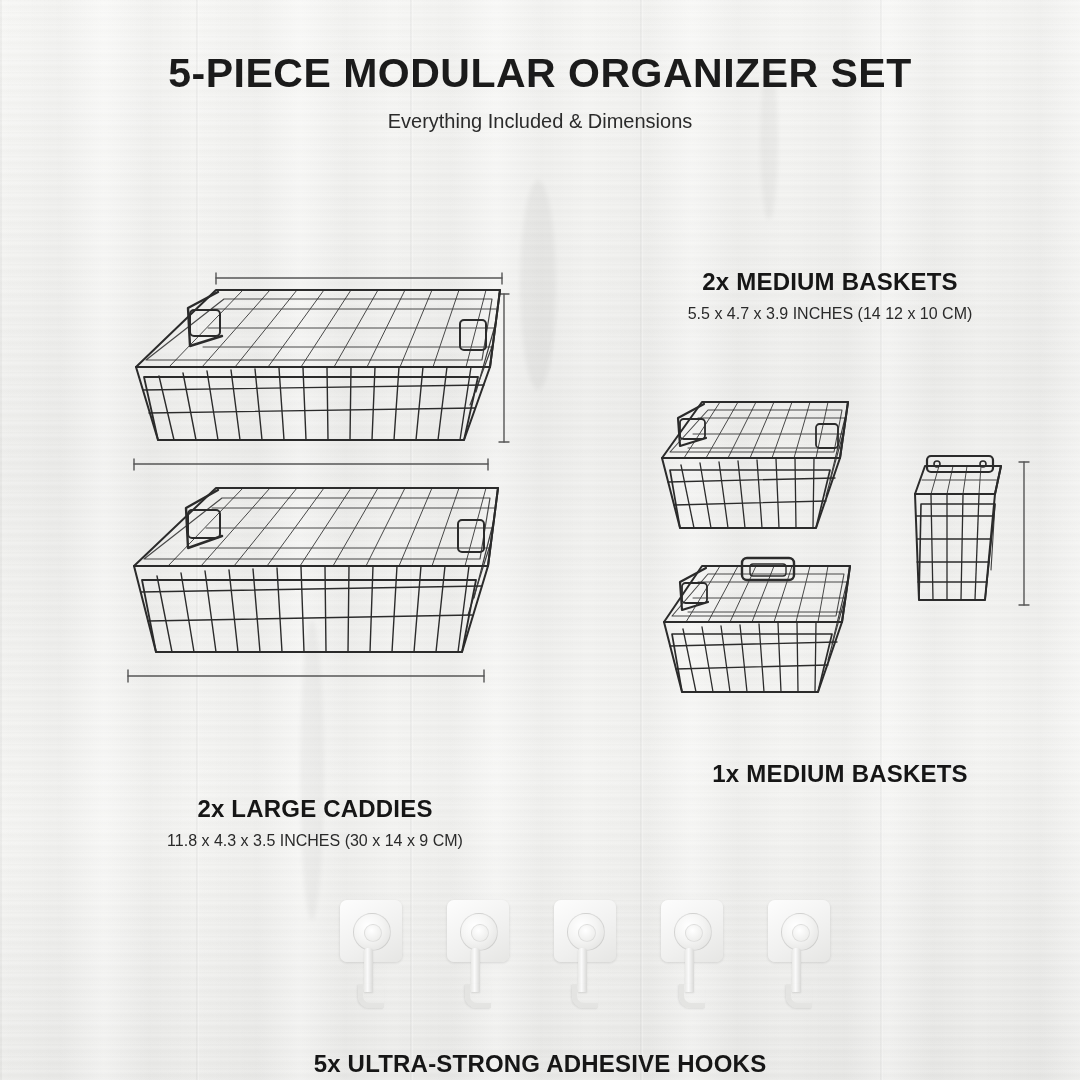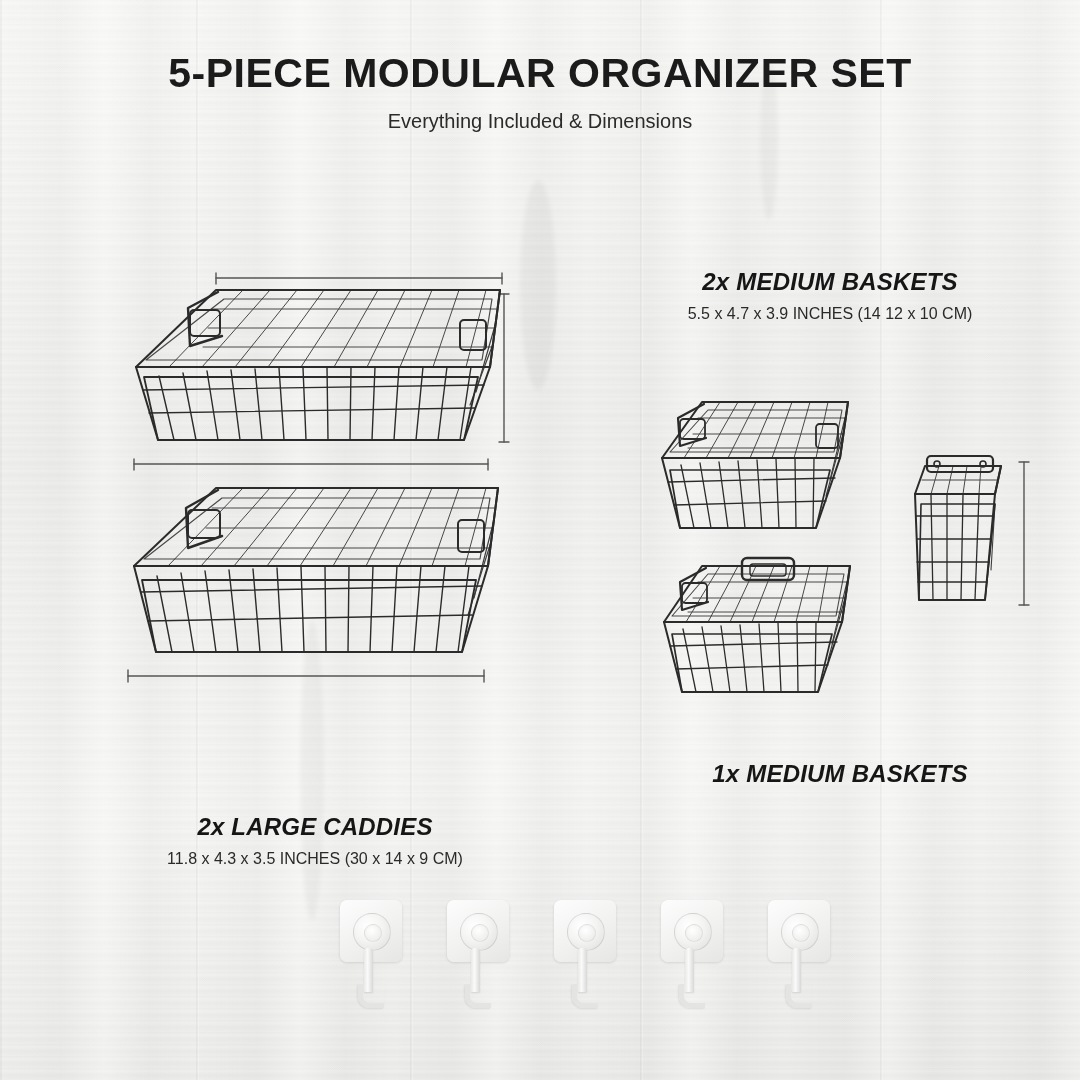--- a/index.html
+++ b/index.html
@@ -77,32 +77,31 @@
   .label-block {
     position: absolute;
     text-align: center;
   }
   .label-title {
     font-size: 24px;
     font-weight: bold;
     color: #161616;
     letter-spacing: 0.2px;
     white-space: nowrap;
-    font-style: italic;
   }
   .label-dims {
     margin-top: 9px;
     font-size: 16px;
     color: #2a2a2a;
     white-space: nowrap;
   }
 
   #label-medium-2x { top: 268px; left: 620px; width: 420px; }
   #label-medium-1x { top: 760px; left: 650px; width: 380px; text-align: center; }
-  #label-large     { top: 795px; left: 50px;  width: 530px; margin-top: 18px; }
+  #label-large     { top: 795px; left: 50px;  width: 530px; }
   #label-hooks     { top: 1050px; left: 0;    width: 1080px; }
   #label-hooks .label-title { font-size: 24px; }
 
   
   .basket { position: absolute; }
   .basket svg { display: block; overflow: visible; }
 
   #basket-large-1 { top: 272px; left: 112px; }
   #basket-large-2 { top: 470px; left: 98px; }
   #basket-medium-1 { top: 388px; left: 640px; }
@@ -523,14 +522,17 @@
     <div class="hook">
       <div class="hook-pad"></div>
       <div class="hook-disc">
           <div class="hook-disc-inner"></div>
         </div>
       <div class="hook-arm"></div>
       <div class="hook-tip"></div>
     </div>
   </div>
 
+  <div class="label-block" id="label-hooks">
+    <div class="label-title">5x ULTRA-STRONG ADHESIVE HOOKS</div>
+  </div>
 
 </div>
 
 </body></html>

